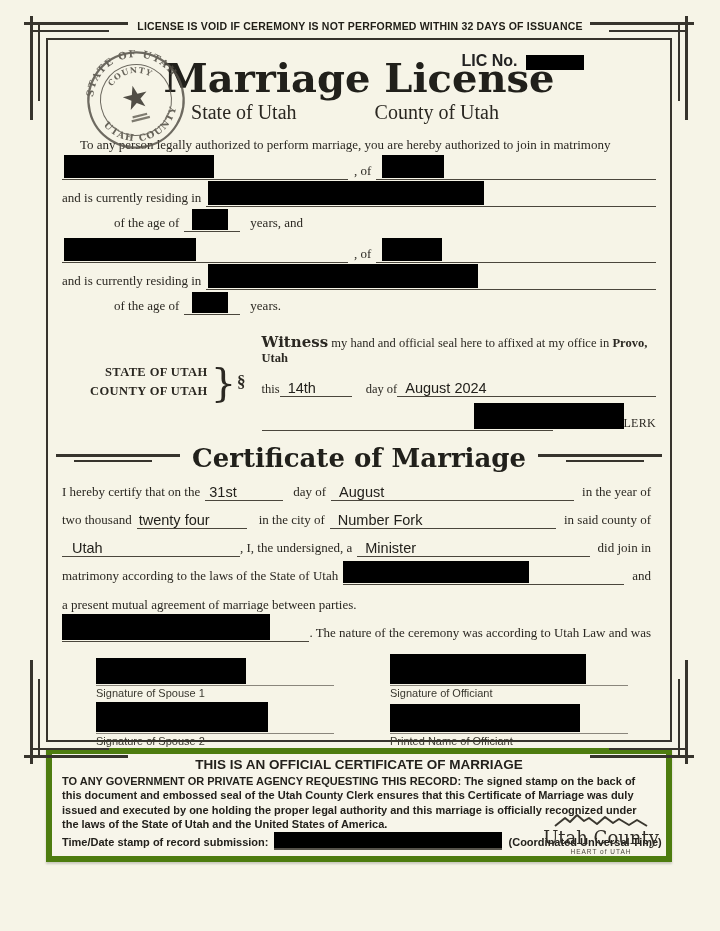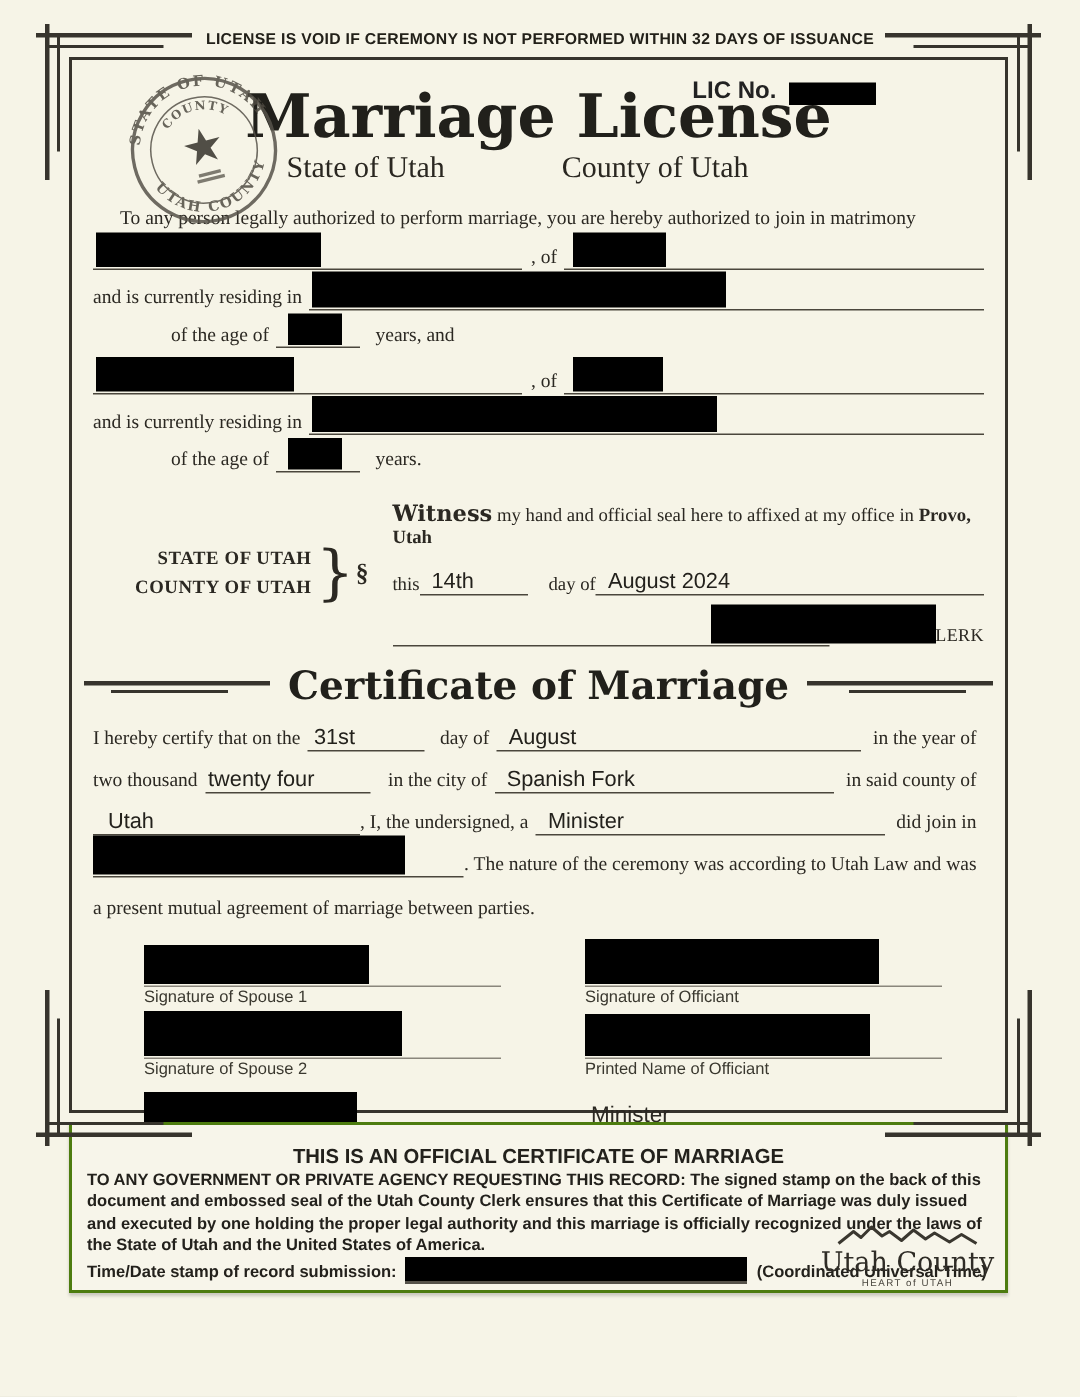--- a/index.html
+++ b/index.html
@@ -84,22 +84,22 @@
   
   .sigs{display:grid;grid-template-columns:1fr 1fr;column-gap:56px;margin:14px 42px 0 48px;}
   .sigrow{margin-bottom:5px;}
   .sigline{position:relative;border-bottom:1.2px solid #8a867c;height:29px;}
   .sigline .redact{left:0;bottom:1px;}
   .sigvalue{position:absolute;left:4px;bottom:1px;font-family:"Liberation Sans",sans-serif;font-size:15px;}
   .siglabel{font-family:"Liberation Sans",sans-serif;font-size:11px;color:#3a382f;margin-top:1px;}
   .tall{height:42px;}
 
   
-  .obox{position:absolute;left:46px;top:748px;width:626px;height:114px;border:2px solid #4d7c0f;
-        background:#f7f5ea;box-sizing:border-box;padding:12px 10px 4px 10px;
+  .obox{position:absolute;left:46px;top:748px;width:626px;height:114px;border:6px solid #4d7c0f;
+        background:#f7f5ea;box-sizing:border-box;padding:2px 10px 4px 10px;
         font-family:"Liberation Sans",sans-serif;color:#23211c;box-shadow:0 2px 2px rgba(0,0,0,.18);}
   .obox .otitle{text-align:center;font-weight:bold;font-size:13.5px;margin:1px 0 2px 0;}
   .obox .obody{font-size:11px;font-weight:600;line-height:1.3;padding-right:4px;}
   .stampline{font-size:11px;font-weight:bold;margin-top:1px;white-space:nowrap;}
   .stampblank{display:inline-block;border-bottom:2px solid #55524a;margin:0 3px;}
   .stampblank .redact{position:static;display:inline-block;vertical-align:bottom;}
   .utc{font-weight:600;}
   .uclogo{position:absolute;right:6px;bottom:1px;width:118px;text-align:center;z-index:4;}
   .ucname{font-family:"DejaVu Serif",serif;font-size:18px;color:#2f2c26;line-height:1;margin-top:-3px;}
   .uctag{font-size:6.5px;letter-spacing:1px;color:#4a473f;margin-top:1px;}
@@ -278,42 +278,49 @@
         </span>
         <span class="lbl" style="padding-left:8px;">in the year of</span>
       </div>
       <div class="frow">
         <span class="lbl">two thousand</span>
         <span class="blank" style="width:110px;">
           <span class="fill" style="left:2px;">twenty four</span>
         </span>
         <span class="lbl" style="padding-left:12px;">in the city of</span>
         <span class="blank grow">
-          <span class="fill">Spanish Fork</span>
+          <span class="fill">Number Fork</span>
         </span>
         <span class="lbl" style="padding-left:8px;">in said county of</span>
       </div>
       <div class="frow">
         <span class="blank" style="width:178px;">
           <span class="fill" style="left:10px;">Utah</span>
         </span>
         <span class="lbl">, I, the undersigned, a</span>
         <span class="blank grow">
           <span class="fill">Minister</span>
         </span>
         <span class="lbl" style="padding-left:8px;">did join in</span>
       </div>
       <div class="frow">
+        <span class="lbl">matrimony according to the laws of the State of Utah</span>
+        <span class="blank grow">
+          <span class="redact" style="width:186px;height:22px;left:0;"></span>
+        </span>
+        <span class="lbl" style="padding-left:8px;">and</span>
+      </div>
+      <div class="frow" style="margin-top:12px;">
+        <span class="lbl">a present mutual agreement of marriage between parties.</span>
+      </div>
+      <div class="frow">
         <span class="blank" style="width:252px;">
           <span class="redact" style="width:208px;height:26px;left:0;"></span>
         </span>
         <span class="lbl">. The nature of the ceremony was according to Utah Law and was</span>
-      </div>
-      <div class="frow" style="margin-top:12px;">
-        <span class="lbl">a present mutual agreement of marriage between parties.</span>
       </div>
     </div>
 
     <div class="sigs">
       <div class="sigcol">
         <div class="sigrow">
           <div class="sigline">
             <span class="redact" style="width:150px;height:26px;"></span>
           </div>
           <div class="siglabel">Signature of Spouse 1</div>

